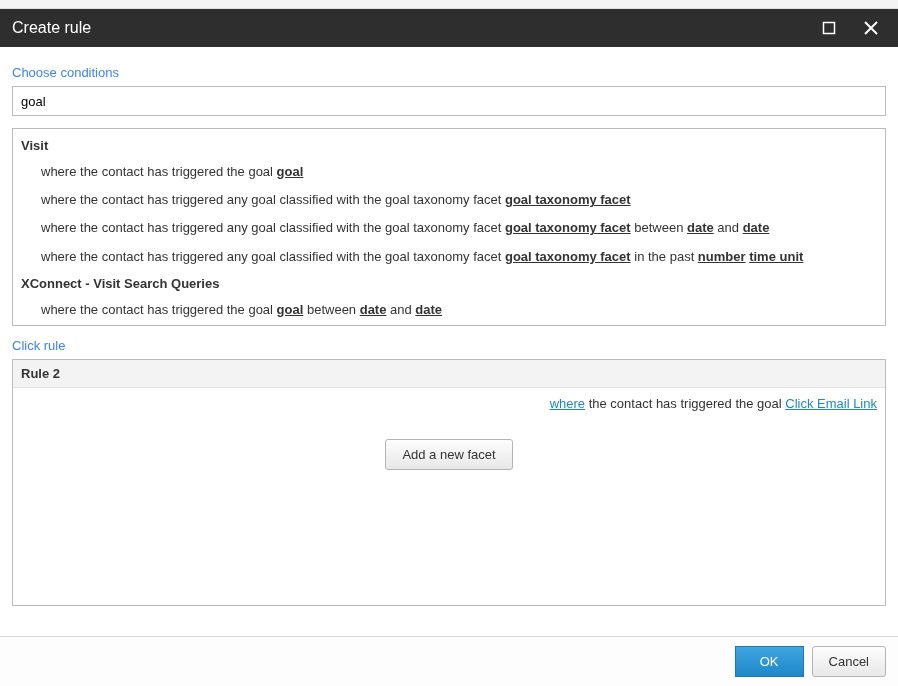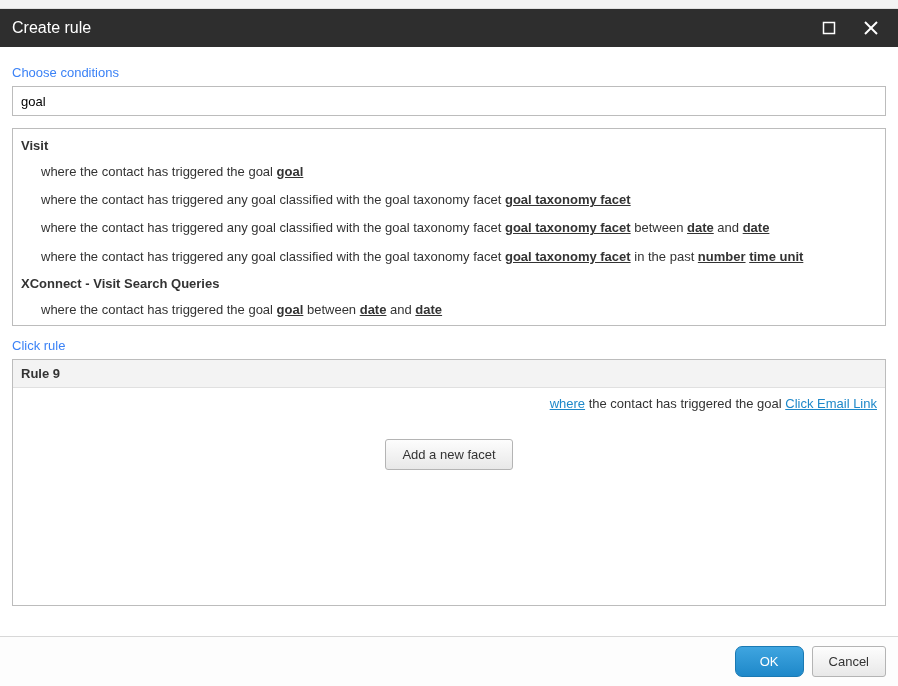--- a/index.html
+++ b/index.html
@@ -138,21 +138,21 @@
     align-items: center;
     justify-content: flex-end;
     padding: 0 12px;
     gap: 8px;
   }
   .btn-primary {
     background: linear-gradient(#3fa5e0, #1e88c9);
     border: 1px solid #1a79b3;
     color: #fff;
     padding: 7px 24px;
-    border-radius: 7px;
+    border-radius: 0;
     font-size: 13px;
     cursor: pointer;
   }
   
   .conditions-box::-webkit-scrollbar { width: 17px; }
   .conditions-box::-webkit-scrollbar-track { background: #f1f1f1; }
   .conditions-box::-webkit-scrollbar-thumb { background: #c1c1c1; }
 </style>
 </head>
 <body>
@@ -188,21 +188,21 @@
         <div class="cond-row"><span>where the contact has triggered any goal classified with the goal taxonomy facet </span><span class="token">goal taxonomy facet</span><span> between </span><span class="token">date</span><span> and </span><span class="token">date</span></div>
         <div class="cond-row"><span>where the contact has triggered any goal classified with the goal taxonomy facet </span><span class="token">goal taxonomy facet</span><span> in the past </span><span class="token">number</span><span> </span><span class="token">time unit</span></div>
         <div class="group-header">XConnect - Visit Search Queries</div>
         <div class="cond-row"><span>where the contact has triggered the goal </span><span class="token">goal</span><span> between </span><span class="token">date</span><span> and </span><span class="token">date</span></div>
       </div>
   </div>
 
   <div class="section-label" style="margin-top:12px">Click rule</div>
 
   <div class="edit-box">
-    <div class="rule-header">Rule 9</div>
+    <div class="rule-header">Rule 2</div>
     <div class="rule-body">
       <span class="link-token">where</span><span> the contact has triggered the goal </span><span class="link-token">Click Email Link</span>
     </div>
     <div class="add-rule-row">
       <button class="btn">Add a new facet</button>
     </div>
   </div>
 
 </div>
 

